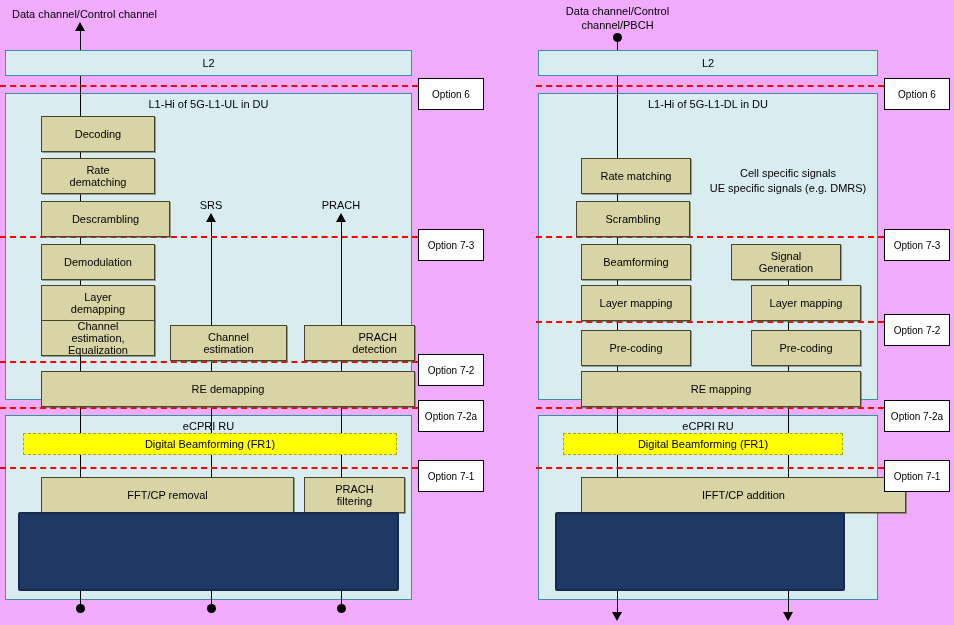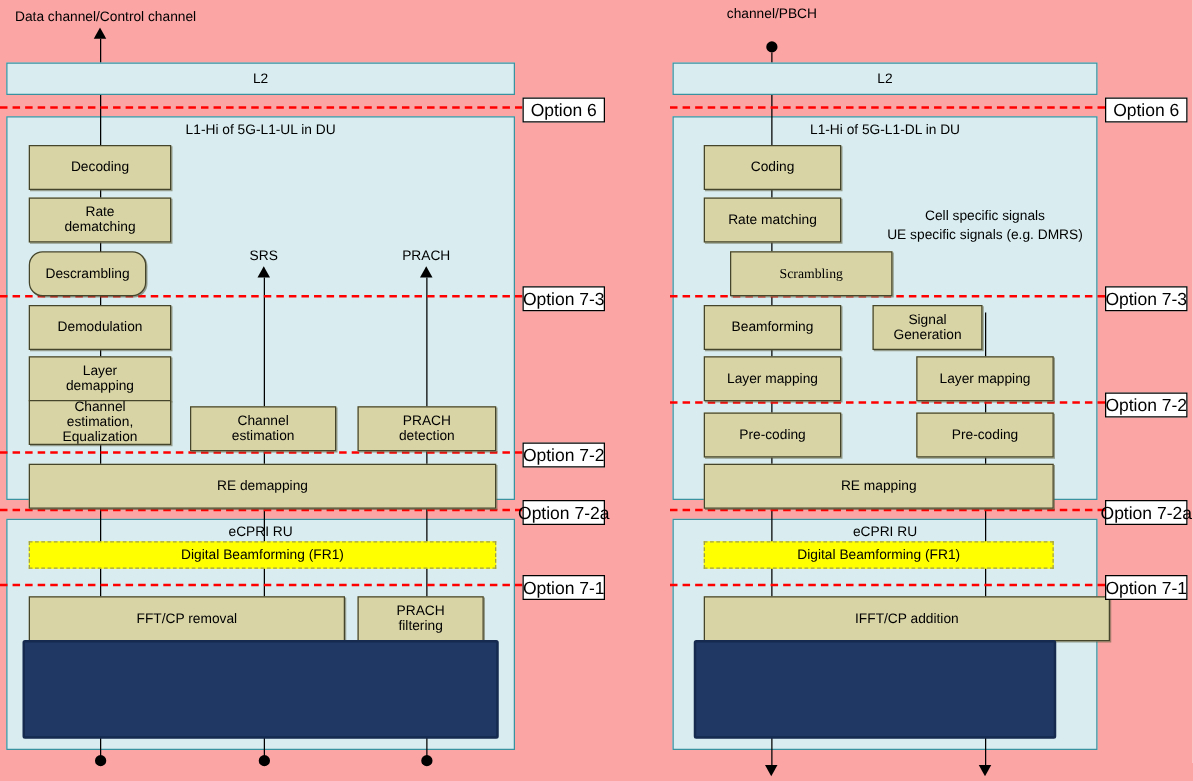--- a/index.html
+++ b/index.html
@@ -1,32 +1,32 @@
 <!DOCTYPE html>
 <html><head>
 <meta charset="utf-8">
 <style>
   *{margin:0;padding:0;box-sizing:border-box;}
   body{background:#ffffff;}
-  .canvas{position:relative;width:954px;height:625px;background:#fca5a5;
+  .canvas{position:relative;width:954px;height:625px;background:#f0abfc;
           font-family:"Liberation Sans",sans-serif;font-size:11px;color:#000;overflow:hidden;}
   .cont{position:absolute;background:#d9edf0;border:1px solid #3a92a0;z-index:1;}
   .l2box{position:absolute;background:#d9edf0;border:1px solid #3a92a0;z-index:4;
          display:flex;align-items:center;justify-content:center;}
   .box{position:absolute;background:#d8d4a6;border:1px solid #45452c;
        box-shadow:1px 1px 0 rgba(90,90,60,.55);z-index:4;
        display:flex;align-items:center;justify-content:center;text-align:center;
-       line-height:12px;padding:17px;}
+       line-height:12px;padding:17px;margin-left:18px;}
   .ybox{position:absolute;background:#ffff00;border:1px dashed #a0a048;z-index:4;
         display:flex;align-items:center;justify-content:center;}
   .navy{position:absolute;background:#1f3864;border:2px solid #152a4e;border-radius:2px;z-index:4;}
   .vline{position:absolute;width:1px;background:#000;z-index:2;}
   .redline{position:absolute;border-top:2px dashed #ff0000;height:0;z-index:3;}
-  .opt{position:absolute;width:66px;height:20px;background:#fff;border:1px solid #000;z-index:6;
-       display:flex;align-items:center;justify-content:center;font-size:14px;white-space:nowrap;}
+  .opt{position:absolute;width:66px;height:32px;background:#fff;border:1px solid #000;z-index:6;
+       display:flex;align-items:center;justify-content:center;font-size:10px;white-space:nowrap;}
   .lbl{position:absolute;z-index:5;line-height:14px;}
   .ctr{text-align:center;}
   .dot{position:absolute;width:9px;height:9px;background:#000;border-radius:50%;z-index:5;}
   .arru{position:absolute;width:0;height:0;border-left:5px solid transparent;
         border-right:5px solid transparent;border-bottom:9px solid #000;z-index:5;}
   .arrd{position:absolute;width:0;height:0;border-left:5px solid transparent;
         border-right:5px solid transparent;border-top:9px solid #000;z-index:5;}
 </style>
 </head>
 <body>
@@ -42,35 +42,35 @@
   <div class="l2box" style="left:5px;top:50px;width:407px;height:26px;">L2</div>
 
   <div class="redline" style="left:0;top:85px;width:418px;"></div>
   <div class="opt" style="left:418px;top:78px;">Option 6</div>
 
   <div class="cont" style="left:5px;top:93px;width:407px;height:307px;"></div>
   <div class="lbl ctr" style="left:5px;top:97px;width:407px;">L1-Hi of 5G-L1-UL in DU</div>
 
   <div class="box" style="left:23px;top:116px;width:114px;height:25px;">Decoding</div>
   <div class="box" style="left:23px;top:158px;width:114px;height:18px;">Rate dematching</div>
-  <div class="box" style="left:23px;top:201px;width:94px;height:25px;border-radius:11px;">Descrambling</div>
+  <div class="box" style="left:23px;top:201px;width:129px;height:25px;">Descrambling</div>
 
   <div class="lbl ctr" style="left:181px;top:198px;width:60px;">SRS</div>
   <div class="arru" style="left:206px;top:213px;"></div>
   <div class="lbl ctr" style="left:311px;top:198px;width:60px;">PRACH</div>
   <div class="arru" style="left:336px;top:213px;"></div>
 
   <div class="redline" style="left:0;top:236px;width:418px;"></div>
   <div class="opt" style="left:418px;top:229px;">Option 7-3</div>
 
   <div class="box" style="left:23px;top:244px;width:114px;height:25px;">Demodulation</div>
   <div class="box" style="left:23px;top:285px;width:114px;height:25px;">Layer demapping</div>
   <div class="box" style="left:23px;top:320px;width:114px;height:20px;">Channel estimation, Equalization</div>
   <div class="box" style="left:152px;top:325px;width:117px;height:25px;">Channel estimation</div>
-  <div class="box" style="left:286px;top:325px;width:111px;height:24px;">PRACH detection</div>
+  <div class="box" style="left:286px;top:325px;width:111px;height:24px;text-align:right;">PRACH detection</div>
 
   <div class="redline" style="left:0;top:361px;width:418px;"></div>
   <div class="opt" style="left:418px;top:354px;">Option 7-2</div>
 
   <div class="box" style="left:23px;top:371px;width:374px;height:25px;">RE demapping</div>
 
   <div class="redline" style="left:0;top:407px;width:418px;"></div>
   <div class="opt" style="left:418px;top:400px;">Option 7-2a</div>
 
   <div class="cont" style="left:5px;top:415px;width:407px;height:185px;"></div>
@@ -84,48 +84,48 @@
   <div class="box" style="left:23px;top:477px;width:253px;height:25px;">FFT/CP removal</div>
   <div class="box" style="left:286px;top:477px;width:101px;height:25px;">PRACH filtering</div>
 
   <div class="navy" style="left:18px;top:512px;width:381px;height:79px;"></div>
 
   <div class="dot" style="left:76px;top:604px;"></div>
   <div class="dot" style="left:207px;top:604px;"></div>
   <div class="dot" style="left:337px;top:604px;"></div>
 
   <div class="lbl ctr" style="left:520px;top:4px;width:195px;">
+    <div>Data channel/Control</div>
     <div>channel/PBCH</div>
   </div>
   <div class="dot" style="left:613px;top:33px;"></div>
   <div class="vline" style="left:617px;top:42px;height:571px;"></div>
   <div class="vline" style="left:788px;top:250px;height:363px;"></div>
 
   <div class="l2box" style="left:538px;top:50px;width:340px;height:26px;">L2</div>
 
   <div class="redline" style="left:536px;top:85px;width:348px;"></div>
   <div class="opt" style="left:884px;top:78px;">Option 6</div>
 
   <div class="cont" style="left:538px;top:93px;width:340px;height:307px;"></div>
   <div class="lbl ctr" style="left:538px;top:97px;width:340px;">L1-Hi of 5G-L1-DL in DU</div>
 
-  <div class="box" style="left:563px;top:116px;width:110px;height:25px;">Coding</div>
   <div class="box" style="left:563px;top:158px;width:110px;height:25px;">Rate matching</div>
-  <div class="box" style="left:584px;top:201px;width:130px;height:25px;font-family:Liberation Serif, serif;">Scrambling</div>
+  <div class="box" style="left:558px;top:201px;width:114px;height:25px;">Scrambling</div>
 
   <div class="lbl ctr" style="left:688px;top:166px;width:200px;line-height:15px;">
     <div>Cell specific signals</div>
     <div>UE specific signals (e.g. DMRS)</div>
   </div>
 
   <div class="redline" style="left:536px;top:236px;width:348px;"></div>
   <div class="opt" style="left:884px;top:229px;">Option 7-3</div>
 
   <div class="box" style="left:563px;top:244px;width:110px;height:25px;">Beamforming</div>
-  <div class="box" style="left:698px;top:244px;width:88px;height:25px;">Signal Generation</div>
+  <div class="box" style="left:713px;top:244px;width:110px;height:25px;">Signal Generation</div>
   <div class="box" style="left:563px;top:285px;width:110px;height:25px;">Layer mapping</div>
   <div class="box" style="left:733px;top:285px;width:110px;height:25px;">Layer mapping</div>
 
   <div class="redline" style="left:536px;top:321px;width:348px;"></div>
   <div class="opt" style="left:884px;top:314px;">Option 7-2</div>
 
   <div class="box" style="left:563px;top:330px;width:110px;height:25px;">Pre-coding</div>
   <div class="box" style="left:733px;top:330px;width:110px;height:25px;">Pre-coding</div>
 
   <div class="box" style="left:563px;top:371px;width:280px;height:25px;">RE mapping</div>

